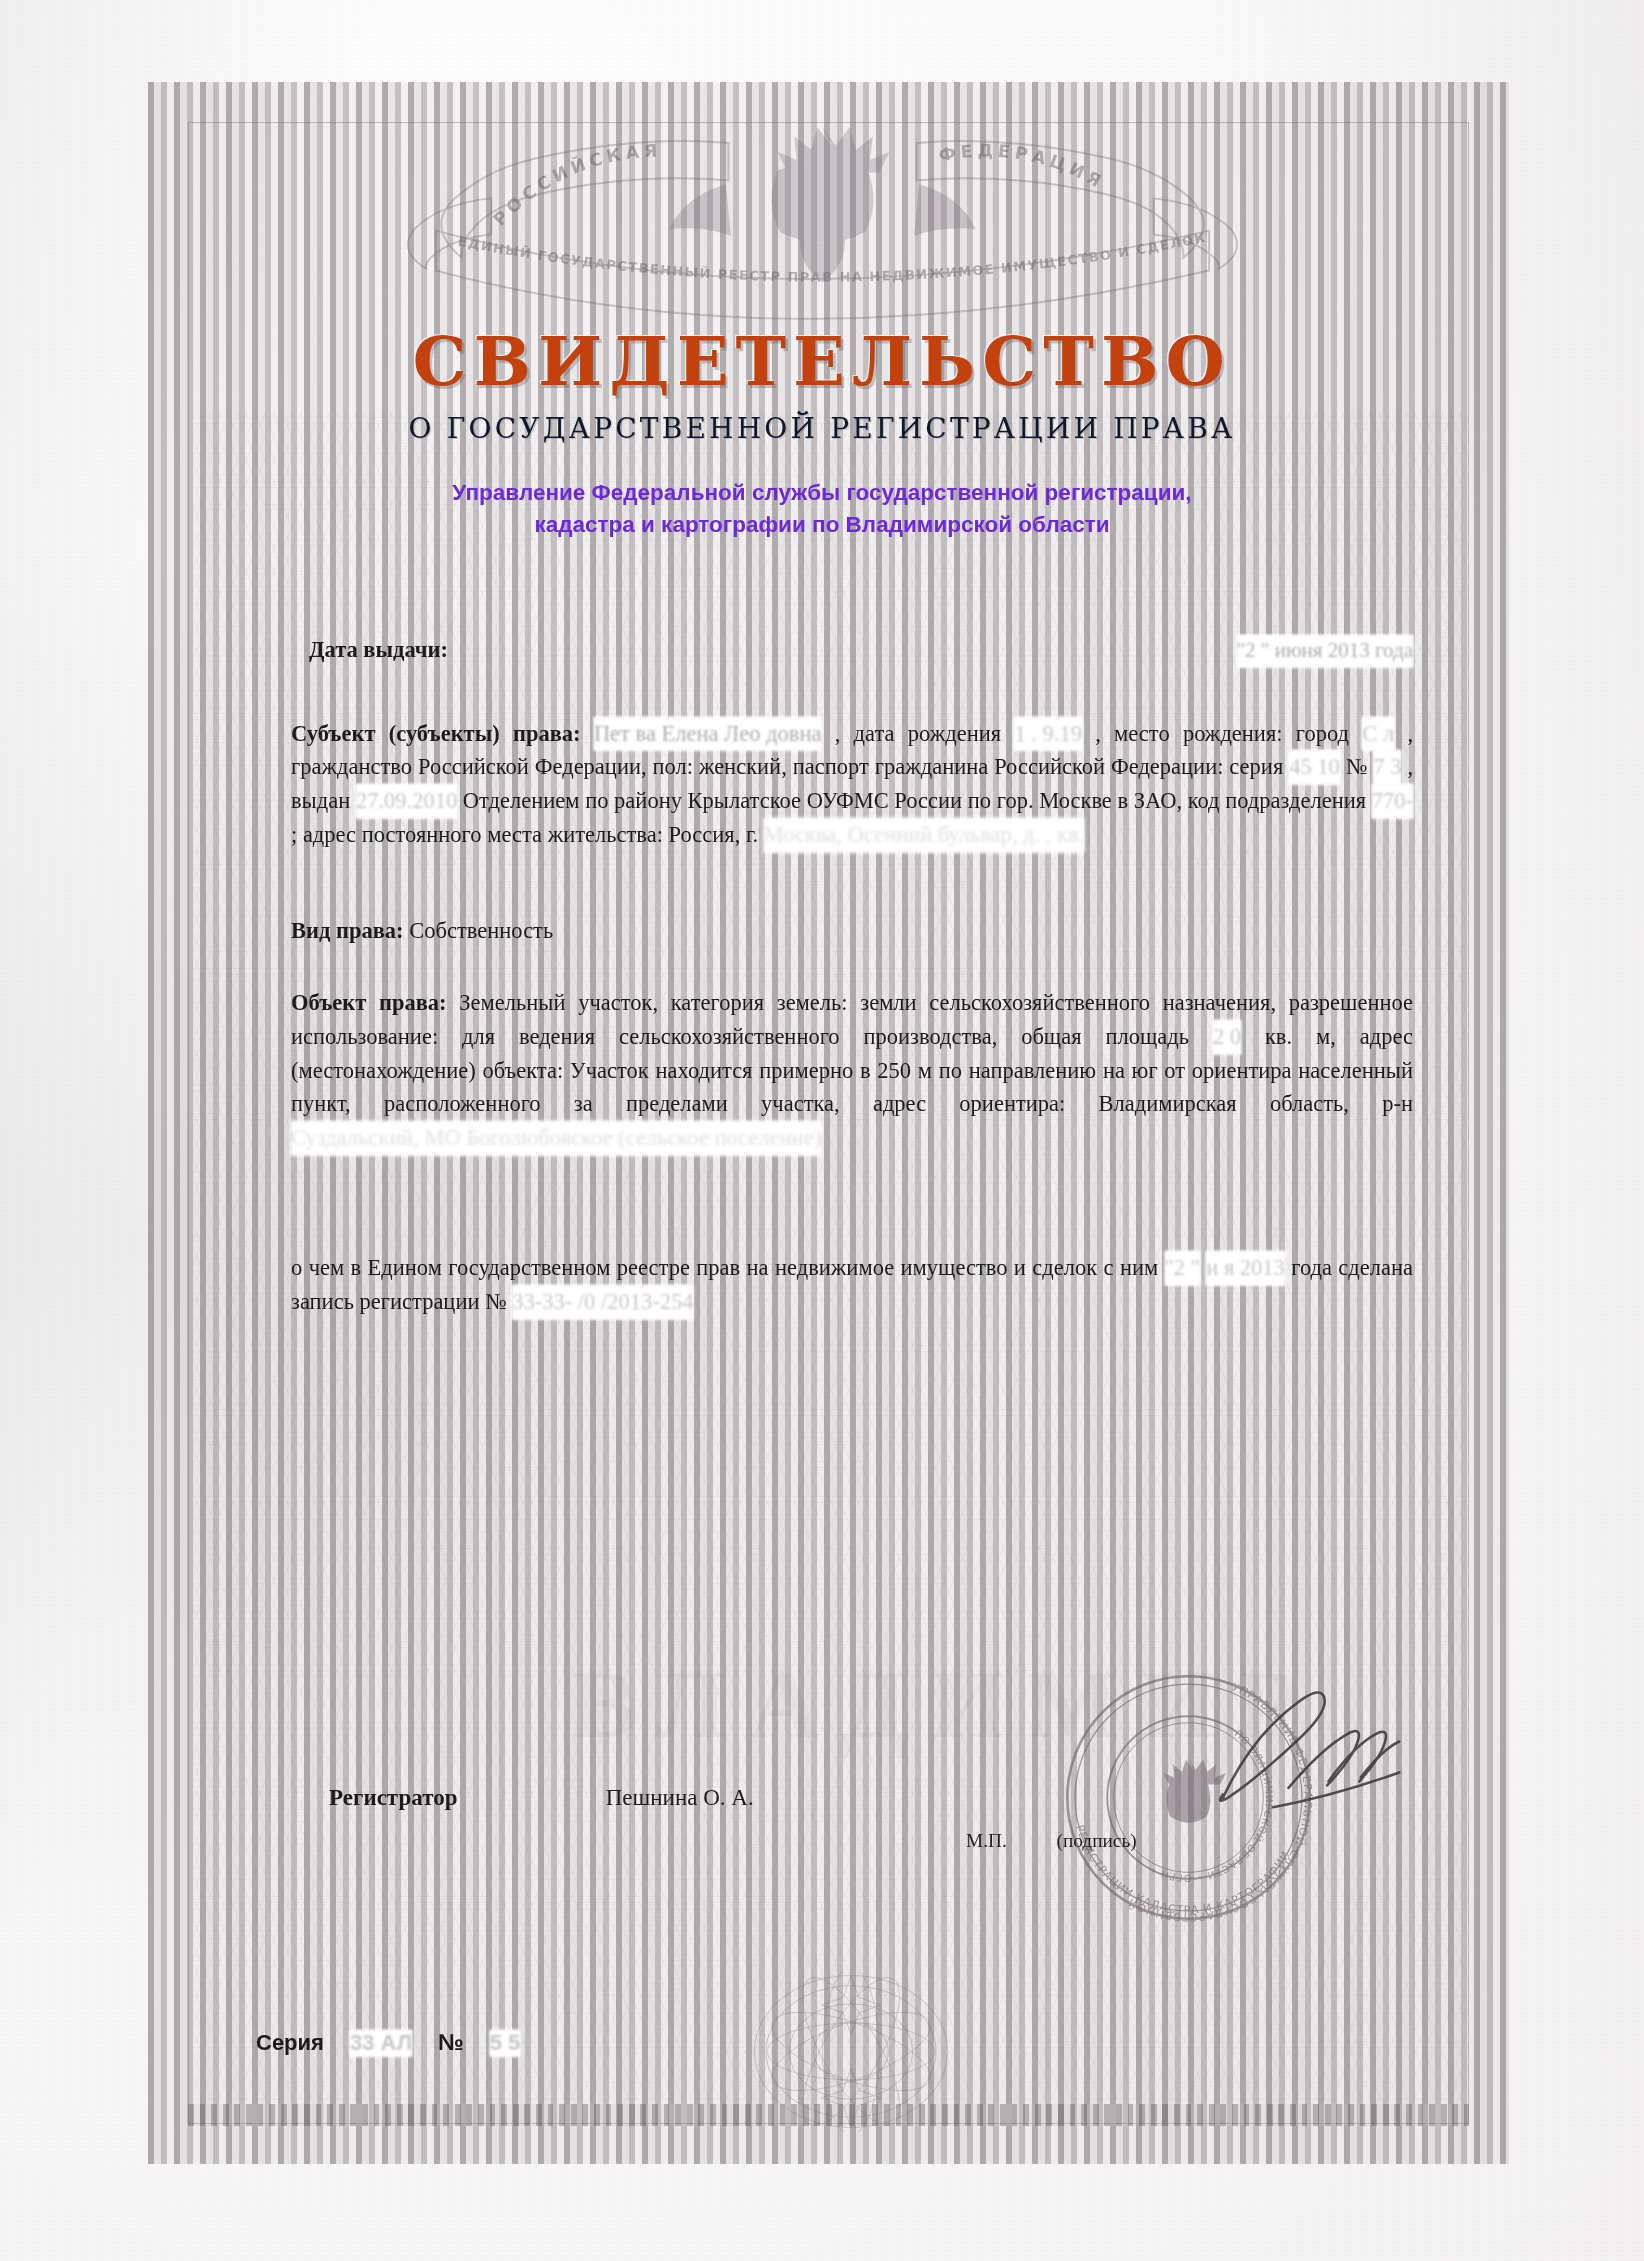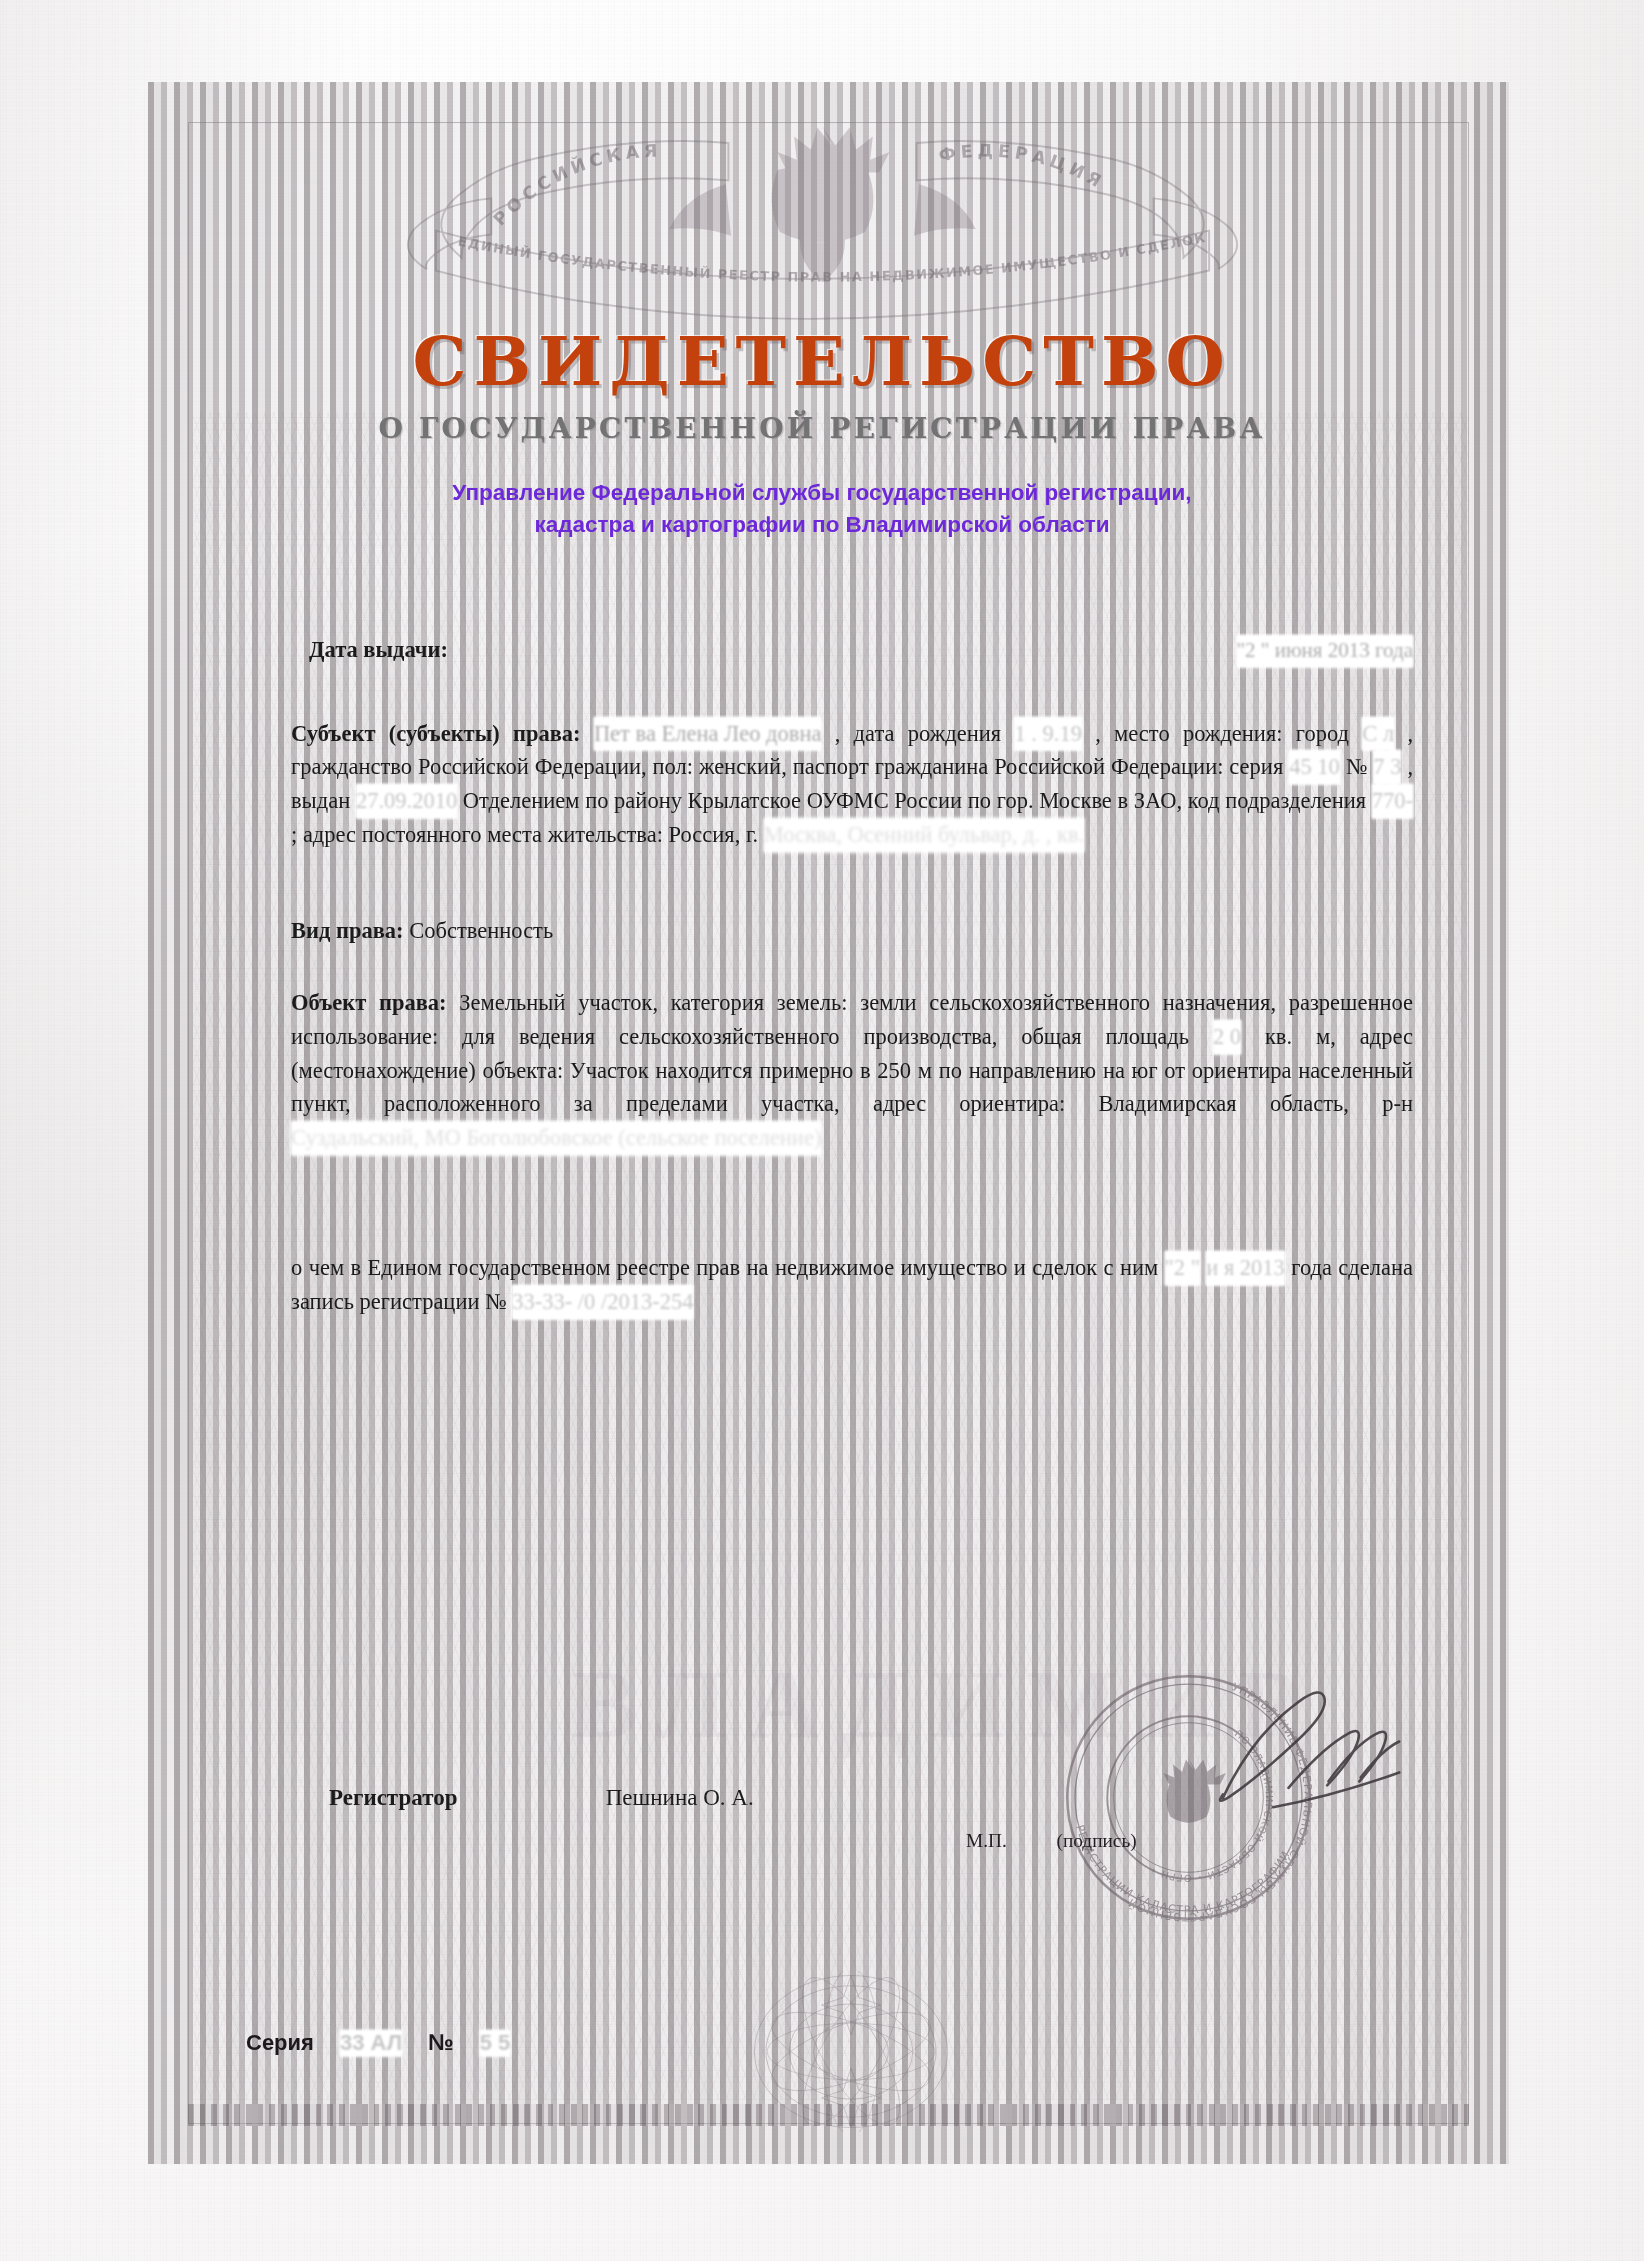--- a/index.html
+++ b/index.html
@@ -88,22 +88,22 @@
     position:absolute;left:0;right:0;top:321px;text-align:center;
     font-family:"DejaVu Serif", serif;
     font-size:68px;font-weight:bold;letter-spacing:7px;
     color:#c2410c;
     text-shadow:2.6px 2.6px 0 rgba(90,82,88,.30), -1.3px -1.3px 0 rgba(255,255,255,.7);
     filter:blur(0.2px);
   }
   .title-sub{
     position:absolute;left:0;right:0;top:412px;text-align:center;
     font-family:"DejaVu Serif", serif;
-    font-size:28px;font-weight:bold;letter-spacing:3.2px;
-    color:#737373;
+    font-size:28px;font-weight:normal;letter-spacing:3.2px;
+    color:#0f172a;
     text-shadow:1.3px 1.3px 0 rgba(100,92,98,.25);
     filter:blur(0.2px);
   }
   .org{
     position:absolute;left:0;right:0;top:477px;text-align:center;
     font-family:"Liberation Sans", sans-serif;
     font-size:22.5px;font-weight:bold;line-height:1.42;color:#6d28d9;
   }
 
   
@@ -153,21 +153,21 @@
     opacity:.62;
   }
   .seal svg{display:block;}
   .signature{
     position:absolute;left:1211px;top:1681px;width:213px;height:161px;
     opacity:.85;
   }
 
   
   .footer{
-    position:absolute;left:246px;top:2029px;
+    position:absolute;left:256px;top:2029px;
     font-family:"Liberation Sans", sans-serif;
     font-size:22px;font-weight:bold;color:#1d181c;
     display:flex;align-items:center;gap:26px;
   }
   .footer .no{font-size:23px;}
   .rosette{
     position:absolute;left:751px;top:1971px;width:200px;height:161px;
     opacity:.5;
   }
   .bottom-band{

